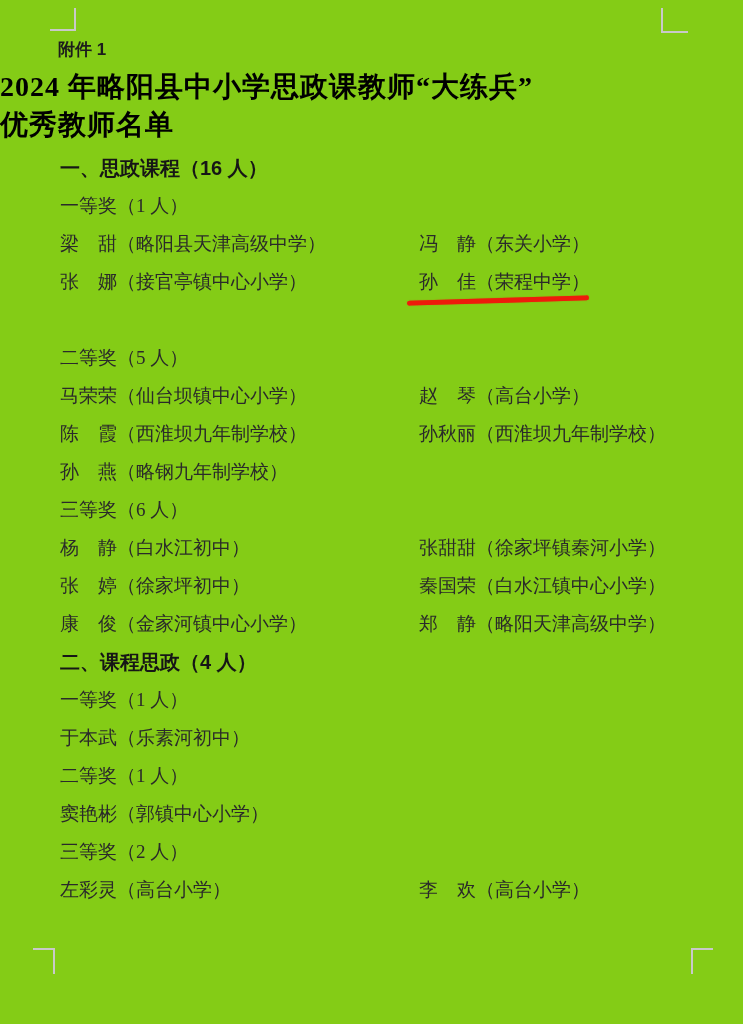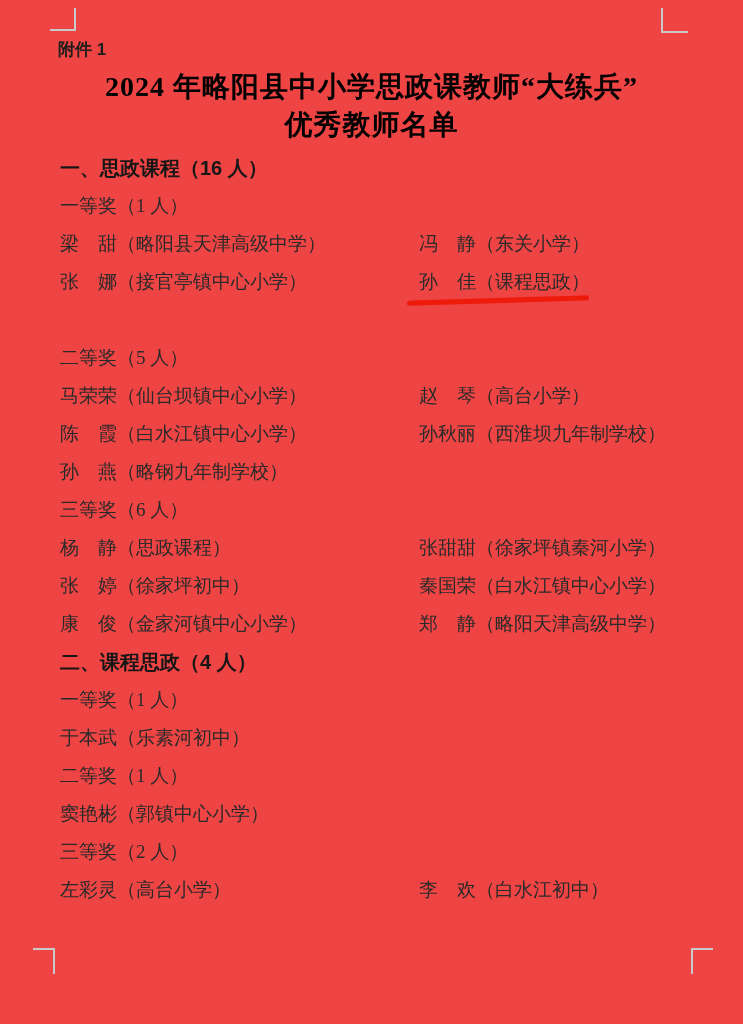--- a/index.html
+++ b/index.html
@@ -1,40 +1,40 @@
 <!DOCTYPE html>
 <html><head>
 <meta charset="utf-8">
 <style>
   html,body{margin:0;padding:0;}
   body{
     width:743px;height:1024px;position:relative;background:#ffffff;
     font-family:"Liberation Serif","DejaVu Serif",serif;color:#262626;
     overflow:hidden;
   }
-  .page{position:absolute;inset:0;background:#ef4444;}
+  .page{position:absolute;inset:0;background:#84cc16;}
 
   
   .crop{position:absolute;}
   .crop.tl{left:50px;top:8px;width:24px;height:21px;
     border-right:2px solid #c9c9c9;border-bottom:2px solid #c9c9c9;}
   .crop.tr{left:661px;top:8px;width:25px;height:23px;
     border-left:2px solid #c9c9c9;border-bottom:2px solid #c9c9c9;}
   .crop.bl{left:33px;top:948px;width:20px;height:24px;
     border-right:2px solid #c9c9c9;border-top:2px solid #c9c9c9;}
   .crop.br{left:691px;top:948px;width:20px;height:24px;
     border-left:2px solid #c9c9c9;border-top:2px solid #c9c9c9;}
 
   .attachment{
     position:absolute;left:58px;top:38px;
     font-family:"Liberation Sans","DejaVu Sans",sans-serif;
     font-size:17px;font-weight:600;color:#1c1c1c;line-height:24px;
   }
   .title{
-    position:absolute;top:68px;left:0;right:0;text-align:center;
+    position:absolute;top:68px;left:0;right:0;text-align:left;
     font-weight:700;font-size:28px;line-height:38px;color:#000;
     letter-spacing:1px;
   }
   .doc-body{
     position:absolute;top:149px;left:60px;right:30px;
     font-size:19px;
   }
   .line{height:38px;line-height:38px;white-space:nowrap;}
   .line.heading{
     font-family:"Liberation Sans","DejaVu Sans",sans-serif;
@@ -71,45 +71,45 @@
   <div class="doc-body">
     <div class="line heading">一、思政课程（16 人）</div>
     <div class="line tier">一等奖（1 人）</div>
 
     <div class="line row">
       <span class="col-left">梁　甜（略阳县天津高级中学）</span>
       <span class="col-right">冯　静（东关小学）</span>
     </div>
     <div class="line row">
       <span class="col-left">张　娜（接官亭镇中心小学）</span>
-      <span class="col-right">孙　佳（课程思政）</span>
+      <span class="col-right">孙　佳（荣程中学）</span>
     </div>
     <div class="line row">
       <span class="col-right"></span>
     </div>
 
     <div class="line tier">二等奖（5 人）</div>
 
     <div class="line row">
       <span class="col-left">马荣荣（仙台坝镇中心小学）</span>
       <span class="col-right">赵　琴（高台小学）</span>
     </div>
     <div class="line row">
-      <span class="col-left">陈　霞（白水江镇中心小学）</span>
+      <span class="col-left">陈　霞（西淮坝九年制学校）</span>
       <span class="col-right">孙秋丽（西淮坝九年制学校）</span>
     </div>
     <div class="line row">
       <span class="col-left">孙　燕（略钢九年制学校）</span>
       <span class="col-right"></span>
     </div>
 
     <div class="line tier">三等奖（6 人）</div>
 
     <div class="line row">
-      <span class="col-left">杨　静（思政课程）</span>
+      <span class="col-left">杨　静（白水江初中）</span>
       <span class="col-right">张甜甜（徐家坪镇秦河小学）</span>
     </div>
     <div class="line row">
       <span class="col-left">张　婷（徐家坪初中）</span>
       <span class="col-right">秦国荣（白水江镇中心小学）</span>
     </div>
     <div class="line row">
       <span class="col-left">康　俊（金家河镇中心小学）</span>
       <span class="col-right">郑　静（略阳天津高级中学）</span>
     </div>
@@ -126,18 +126,18 @@
 
     <div class="line row">
       <span class="col-left">窦艳彬（郭镇中心小学）</span>
       <span class="col-right"></span>
     </div>
 
     <div class="line tier">三等奖（2 人）</div>
 
     <div class="line row">
       <span class="col-left">左彩灵（高台小学）</span>
-      <span class="col-right">李　欢（白水江初中）</span>
+      <span class="col-right">李　欢（高台小学）</span>
     </div>
   </div>
 
   <div class="red-underline"></div>
 </div>
 
 </body></html>

